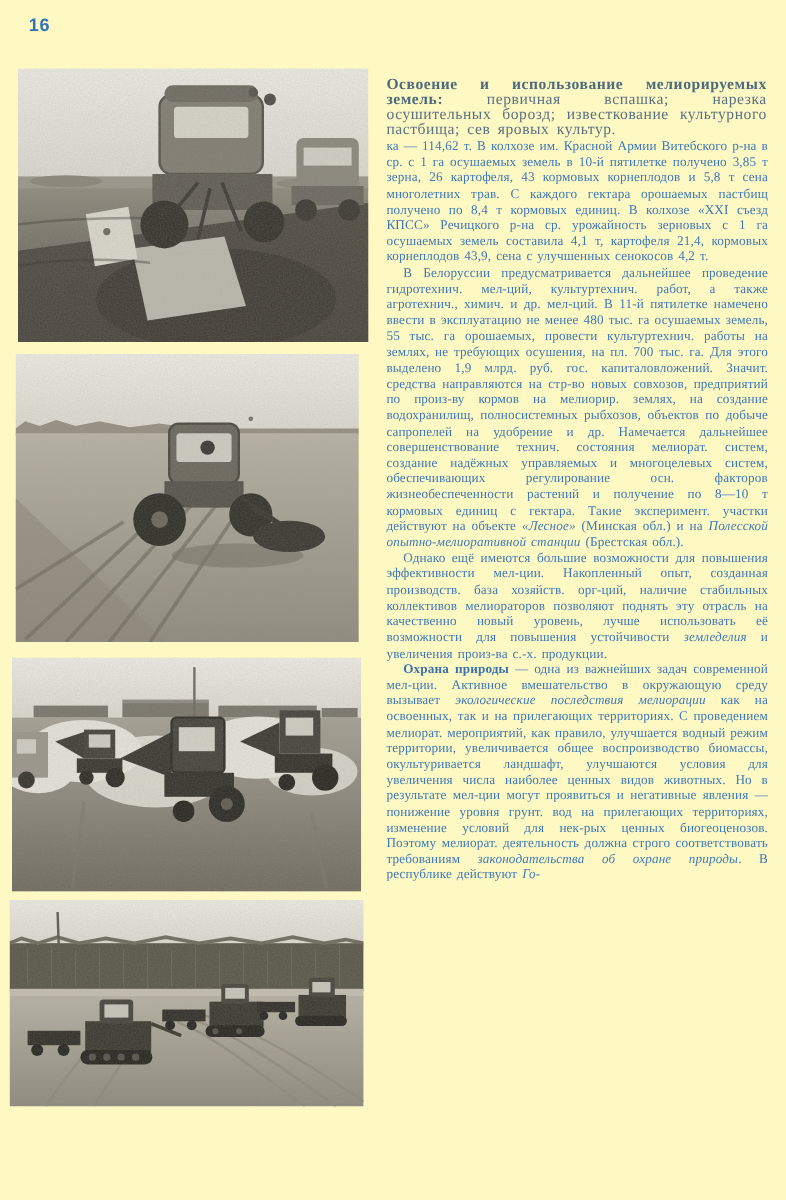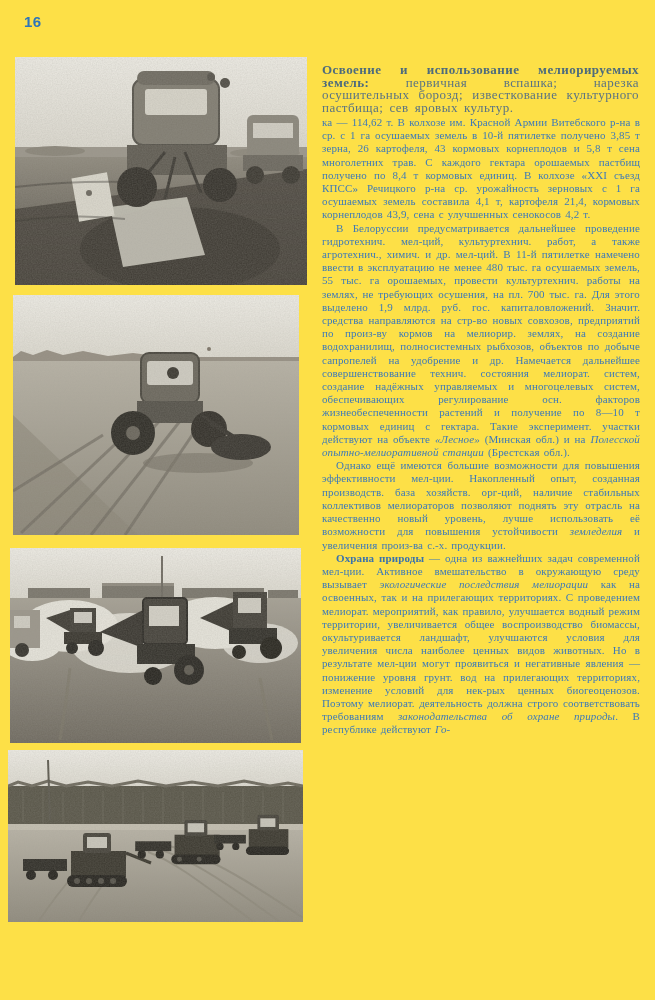--- a/index.html
+++ b/index.html
@@ -3,21 +3,21 @@
 <meta charset="utf-8">
 <style>
   html,body{margin:0;padding:0;}
   body{
     width:655px;height:1000px;
     background:#f2f1ed;
     font-family:"Liberation Serif","DejaVu Serif",serif;
   }
   #page{
     position:relative;width:655px;height:1000px;
-    background:#fde047;overflow:hidden;
+    background:#fef9c3;overflow:hidden;
   }
   .page-number{
     position:absolute;left:24px;top:13px;
     font-family:"Liberation Sans","DejaVu Sans",sans-serif;
     font-weight:bold;font-size:15px;color:#2d75ba;letter-spacing:.5px;
   }
   .photo{position:absolute;display:block;}
   .photo svg{display:block;}
   #photo-1{left:15px;top:57px;}
   #photo-2{left:13px;top:295px;}

